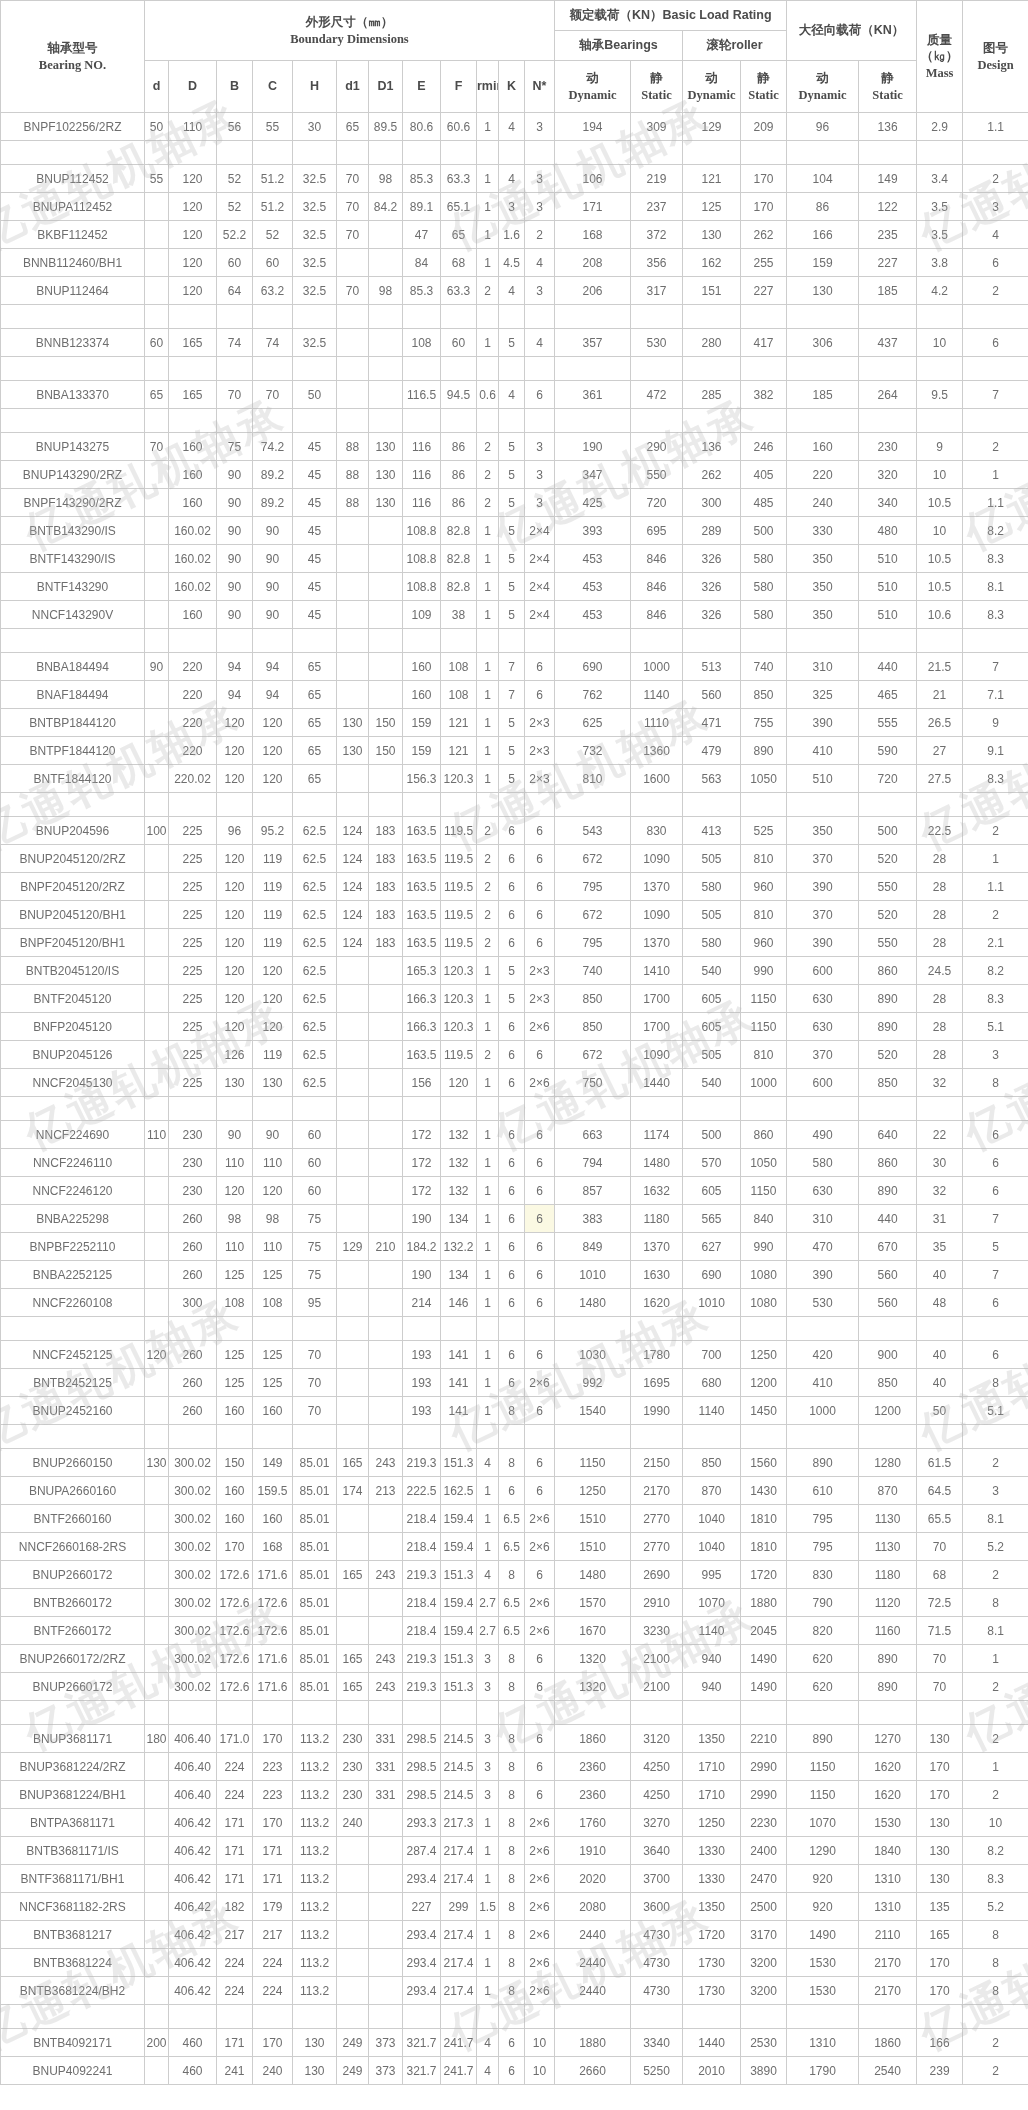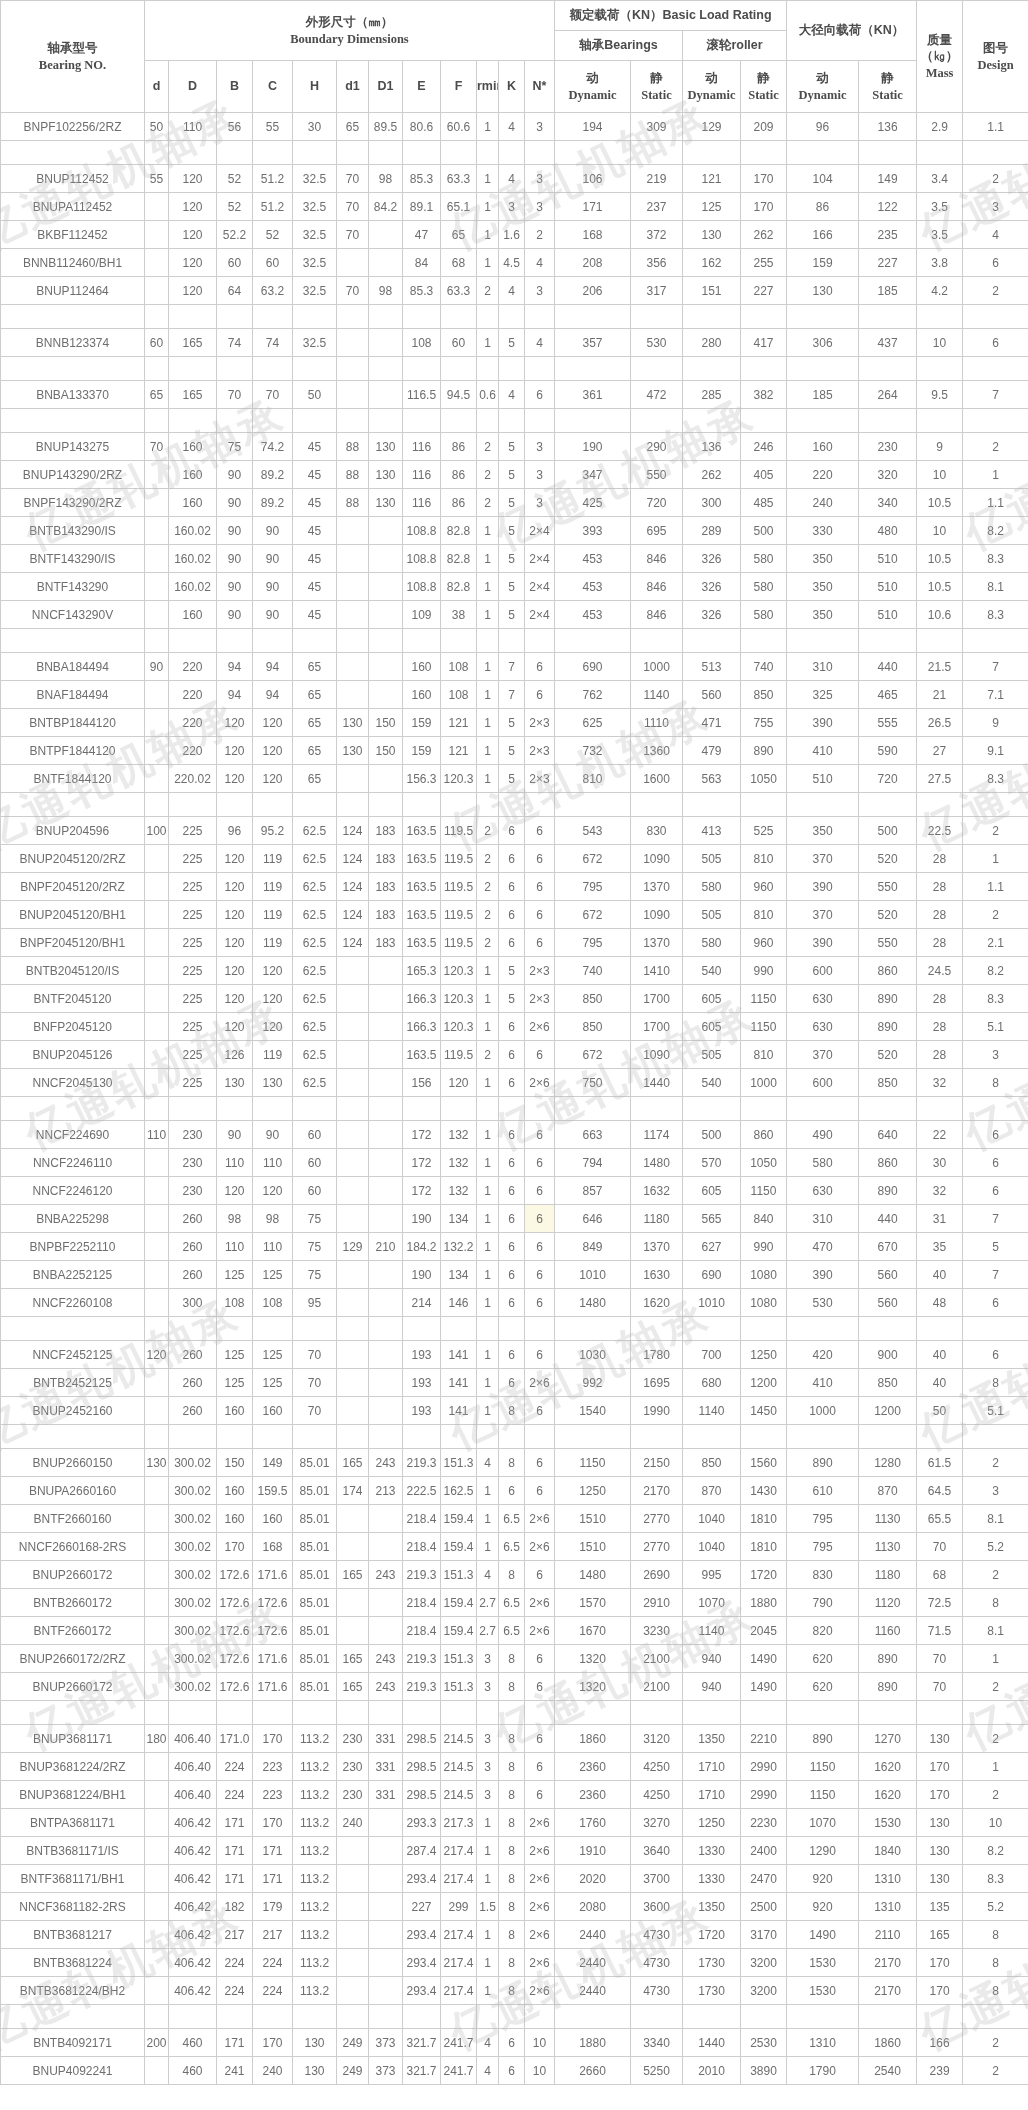--- a/index.html
+++ b/index.html
@@ -1065,21 +1065,21 @@
           <td>98</td>
           <td>98</td>
           <td>75</td>
           <td></td>
           <td></td>
           <td>190</td>
           <td>134</td>
           <td>1</td>
           <td>6</td>
           <td class="hl">6</td>
-          <td>646</td>
+          <td>383</td>
           <td>1180</td>
           <td>565</td>
           <td>840</td>
           <td>310</td>
           <td>440</td>
           <td>31</td>
           <td>7</td>
         </tr>
         <tr class="data-row">
           <td>BNPBF2252110</td>

